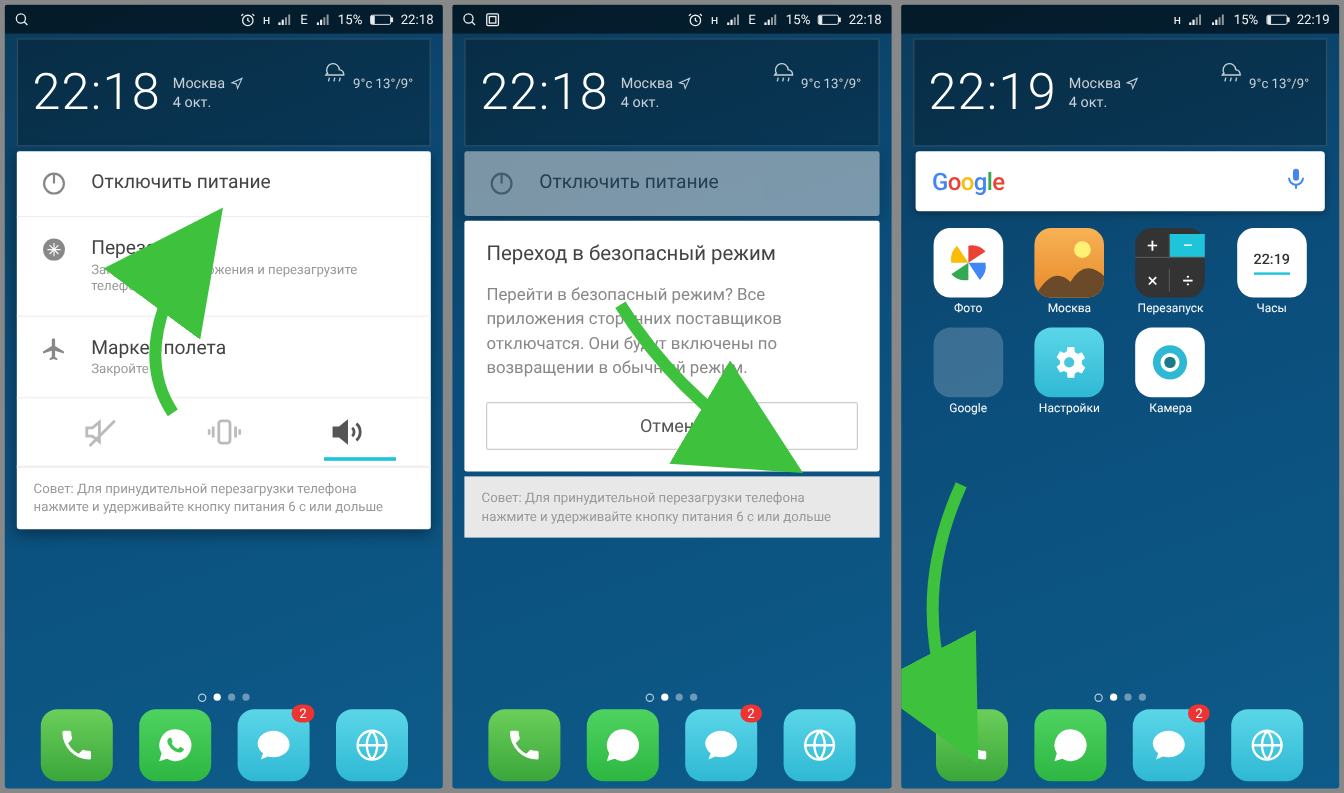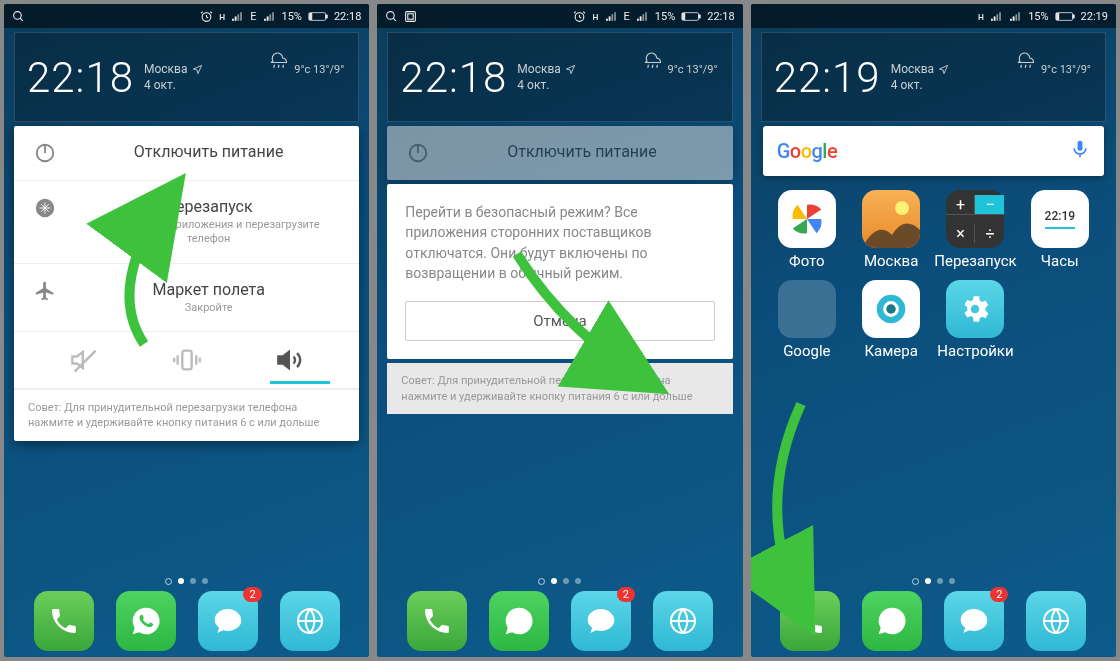--- a/index.html
+++ b/index.html
@@ -14,21 +14,21 @@
   .wloc .row1 { display:flex; align-items:center; gap:4px; }
   .wweather { position:absolute; right:14px; top:14px; display:flex; flex-direction:row; align-items:flex-end; color:#c8d0d4; font-size:11px; }
   .wweather .cloud { margin-bottom:4px; }
   .wweather .temps { align-self:flex-end; }
 
   
   .powermenu { margin:4px 10px; background:#fff; border-radius:2px; box-shadow:0 4px 12px rgba(0,0,0,.4); }
   .prow { display:flex; align-items:flex-start; gap:18px; padding:16px 18px; border-bottom:1px solid #eee; }
   .prow:last-of-type { border-bottom:none; }
   .picon { width:26px; display:flex; justify-content:center; color:#777; }
-  .ptxt { flex:1;text-align:center; }
+  .ptxt { flex:1; }
   .ptitle { color:#444; font-size:16px; }
   .psub { color:#999; font-size:11px; margin-top:2px; line-height:1.3; }
   .soundrow { display:flex; justify-content:space-around; padding:14px 18px; border-bottom:1px solid #eee; }
   .soundrow .sop { color:#999; display:flex; align-items:center; position:relative; }
   .hint { padding:10px 14px; color:#999; font-size:11px; line-height:1.4; border-top:1px solid #eee; }
   .greenbar { position:absolute; bottom:-10px; left:-6px; width:60px; height:3px; background:#1ec4d9; }
 
   
   .dockwrap { position:absolute; bottom:6px; left:0; right:0; display:flex; flex-direction:column; align-items:center; gap:6px; }
   .dots { display:flex; gap:6px; }
@@ -47,21 +47,21 @@
   
   .searchbar { margin:4px 12px; background:#fff; border-radius:3px; height:50px; display:flex; align-items:center; padding:0 14px; box-shadow:0 2px 6px rgba(0,0,0,.3); }
   .glogo { font-size:20px; font-weight:500; letter-spacing:-.5px; }
   .glogo span:nth-child(1){color:#4285F4}.glogo span:nth-child(2){color:#EA4335}.glogo span:nth-child(3){color:#FBBC05}.glogo span:nth-child(4){color:#4285F4}.glogo span:nth-child(5){color:#34A853}.glogo span:nth-child(6){color:#EA4335}
   .mic { margin-left:auto; color:#4285F4; }
 
   
   .apps { display:grid; grid-template-columns:repeat(4,1fr); gap:10px 0; padding:10px 14px; }
   .app { display:flex; flex-direction:column; align-items:center; gap:4px; }
   .aicn { width:58px; height:58px; border-radius:14px; display:flex; align-items:center; justify-content:center; position:relative; }
-  .albl { color:#fff; font-size:15px; }
+  .albl { color:#fff; font-size:10px; }
 
   .safemode { position:absolute; bottom:2px; left:60px; right:0; text-align:center; color:#cfd8dc; font-size:18px; }
 
   .arrow { position:absolute; z-index:20; pointer-events:none; }
 
   .dimmed .powermenu { filter:brightness(.85); }
 </style>
 </head>
 <body>
 
@@ -315,20 +315,21 @@
             <line x1="12" y1="3" x2="12" y2="12"></line>
           </svg>
         </div>
         <div class="ptxt">
           <div class="ptitle">Отключить питание</div>
         </div>
       </div>
   </div>
 
   <div class="dialog" style="position:relative; z-index:10;">
+    <div class="dtitle">Переход в безопасный режим</div>
     <div class="dbody">Перейти в безопасный режим? Все приложения сторонних поставщиков отключатся. Они будут включены по возвращении в обычный режим.</div>
     <div class="dbtns">
       <div class="dbtn">Отмена</div>
     </div>
   </div>
 
   <div style="margin:4px 10px; background:#e8e8e8; padding:10px 14px; color:#999; font-size:11px; line-height:1.4;">Совет: Для принудительной перезагрузки телефона нажмите и удерживайте кнопку питания 6 с или дольше</div>
 
   <svg class="arrow" style="top:230px; left:100px;" width="220" height="200" viewBox="0 0 220 200">
     <defs>
@@ -473,36 +474,36 @@
     <div class="app">
         <div class="aicn" style="background:rgba(255,255,255,.2);display:grid;grid-template:1fr 1fr/1fr 1fr;gap:3px;padding:6px">
           <div style="background:#fff;border-radius:4px"></div>
           <div style="background:#EA4335;border-radius:4px"></div>
           <div style="background:#4285F4;border-radius:4px"></div>
           <div style="background:#34A853;border-radius:4px"></div>
         </div>
         <div class="albl">Google</div>
       </div>
     <div class="app">
+        <div class="aicn" style="background:linear-gradient(#5bd6e8,#2fb8d4)">
+          <svg width="34" height="34" viewBox="0 0 24 24" fill="#fff">
+            <path d="M19.4 13a7.5 7.5 0 0 0 0-2l2-1.6-2-3.4-2.4 1a7.5 7.5 0 0 0-1.7-1L15 3h-4l-.3 2.5a7.5 7.5 0 0 0-1.7 1l-2.4-1-2 3.4L6.6 11a7.5 7.5 0 0 0 0 2l-2 1.6 2 3.4 2.4-1a7.5 7.5 0 0 0 1.7 1L11 21h4l.3-2.5a7.5 7.5 0 0 0 1.7-1l2.4 1 2-3.4zM12 15a3 3 0 1 1 0-6 3 3 0 0 1 0 6z"></path>
+          </svg>
+        </div>
+        <div class="albl">Настройки</div>
+      </div>
+    <div class="app">
         <div class="aicn" style="background:#fff">
           <svg width="38" height="38" viewBox="0 0 24 24">
             <circle cx="12" cy="12" r="9" fill="#2fb8d4"></circle>
             <circle cx="12" cy="12" r="5" fill="#fff"></circle>
             <circle cx="12" cy="12" r="3" fill="#1a7a8a"></circle>
           </svg>
         </div>
         <div class="albl">Камера</div>
-      </div>
-    <div class="app">
-        <div class="aicn" style="background:linear-gradient(#5bd6e8,#2fb8d4)">
-          <svg width="34" height="34" viewBox="0 0 24 24" fill="#fff">
-            <path d="M19.4 13a7.5 7.5 0 0 0 0-2l2-1.6-2-3.4-2.4 1a7.5 7.5 0 0 0-1.7-1L15 3h-4l-.3 2.5a7.5 7.5 0 0 0-1.7 1l-2.4-1-2 3.4L6.6 11a7.5 7.5 0 0 0 0 2l-2 1.6 2 3.4 2.4-1a7.5 7.5 0 0 0 1.7 1L11 21h4l.3-2.5a7.5 7.5 0 0 0 1.7-1l2.4 1 2-3.4zM12 15a3 3 0 1 1 0-6 3 3 0 0 1 0 6z"></path>
-          </svg>
-        </div>
-        <div class="albl">Настройки</div>
       </div>
   </div>
 
   <svg class="arrow" style="top:390px; left:-20px;" width="160" height="250" viewBox="0 0 160 250">
     <defs>
         <marker id="ah3" markerWidth="10" markerHeight="10" refX="8" refY="5" orient="auto">
           <path d="M0,0 L10,5 L0,10 z" fill="#3ec23e"></path>
         </marker>
       </defs>
     <path d="M70 10 Q 20 120 75 225" stroke="#3ec23e" stroke-width="10" fill="none" marker-end="url(#ah3)"></path>

